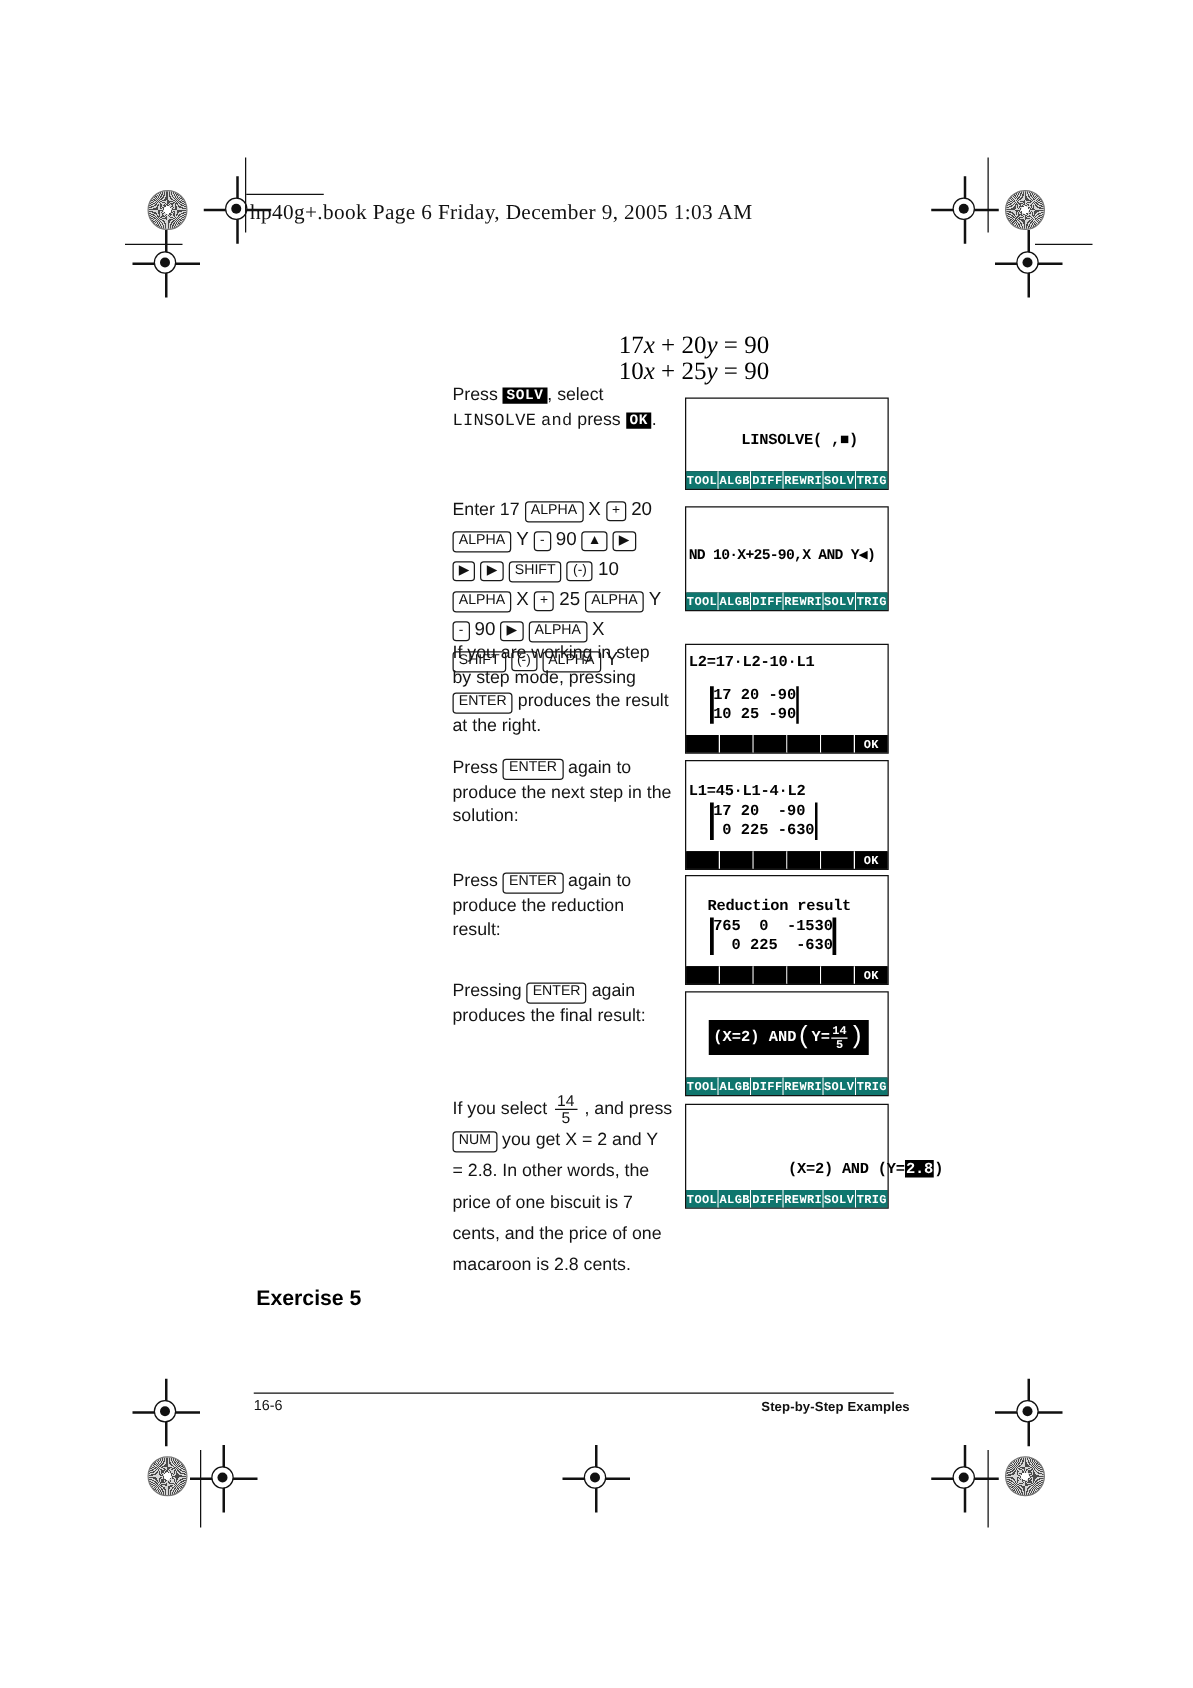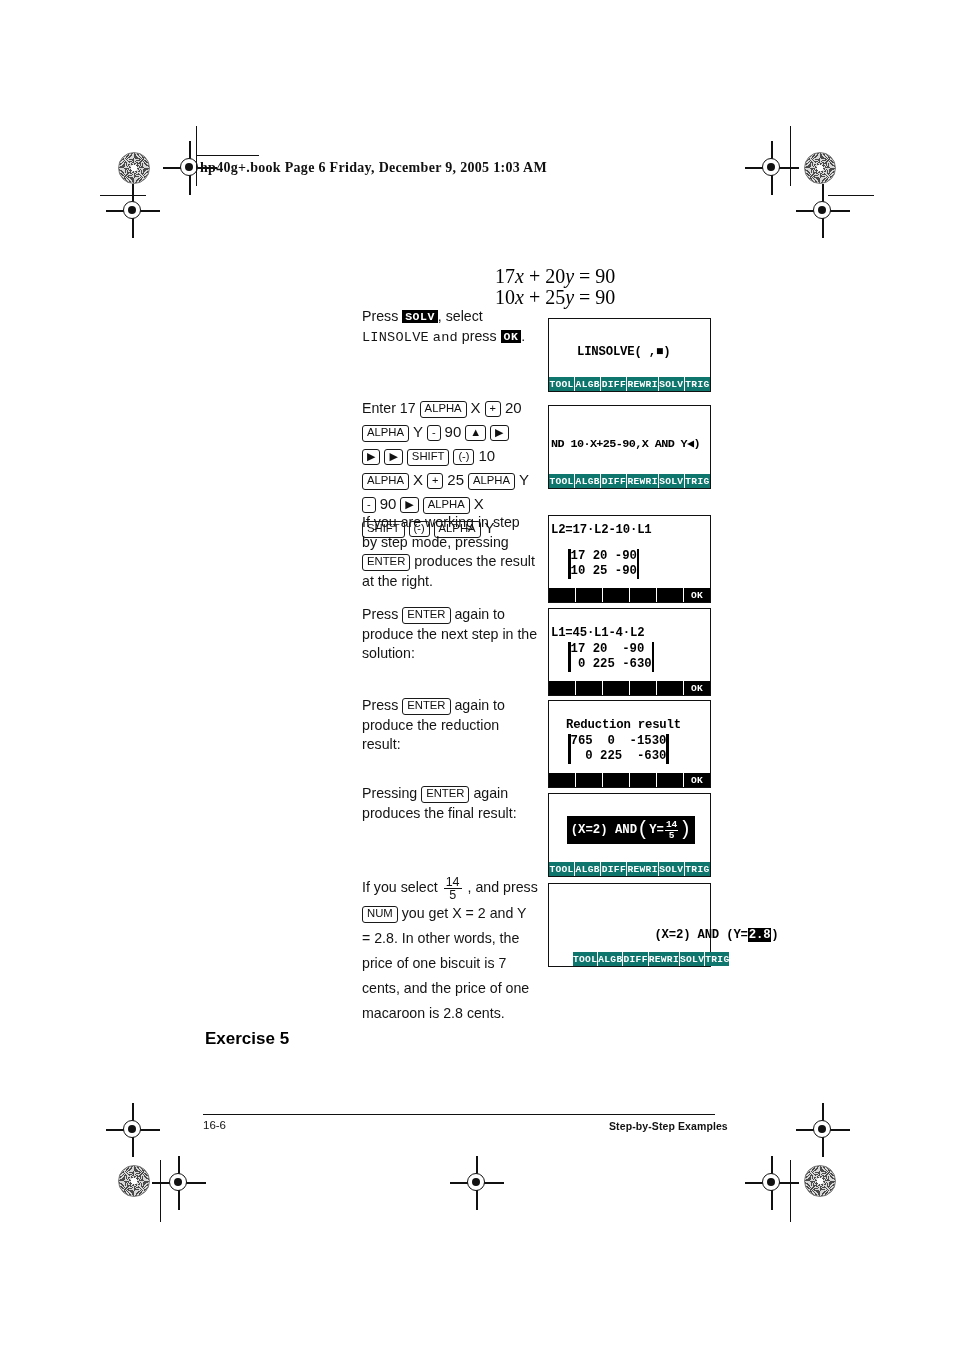--- a/index.html
+++ b/index.html
@@ -29,21 +29,21 @@
       radial-gradient(circle at 50% 50%, #ffffff 0 3px, rgba(255,255,255,0) 3px),
       repeating-conic-gradient(from 0deg at 50% 50%, #4a4a4a 0deg 3deg, #d8d8d8 3deg 6deg);
     border:1px solid #777;box-sizing:border-box;
   }
   .cutline{position:absolute;background:#111;}
 
   
   .slug{
     position:absolute;left:200px;top:160px;
     font-family:"Liberation Serif", serif;
-    font-size:14px;letter-spacing:.3px;color:#111;white-space:nowrap;font-weight:bold;
+    font-size:17px;letter-spacing:.3px;color:#111;white-space:nowrap;
   }
   .slug-rule{position:absolute;left:197px;top:155px;width:62px;height:1px;background:#111;}
 
   
   .eqs{
     position:absolute;left:495px;top:266px;
     font-family:"Liberation Serif", serif;font-size:20px;color:#000;line-height:21px;
   }
   .eqs i{font-family:"Liberation Serif", serif;font-style:italic;}
 
@@ -301,21 +301,21 @@
     <span class="key">NUM</span>
     <span>you get X = 2 and Y</span><br>
     <span>= 2.8. In other words, the</span><br>
     <span>price of one biscuit is 7</span><br>
     <span>cents, and the price of one</span><br>
     <span>macaroon is 2.8 cents.</span>
   </div>
 
   <div class="calc" style="top:318px;height:74px;">
     <div class="screen">
-      <div class="line" style="left:28px;top:26px;">LINSOLVE( ,■)</div>
+      <div class="line" style="left:44px;top:26px;">LINSOLVE( ,■)</div>
       <div class="softbar">
         <div class="sk">TOOL</div>
         <div class="sk">ALGB</div>
         <div class="sk">DIFF</div>
         <div class="sk">REWRI</div>
         <div class="sk">SOLV</div>
         <div class="sk">TRIG</div>
       </div>
     </div>
   </div>
@@ -416,21 +416,21 @@
         <div class="sk">TOOL</div>
         <div class="sk">ALGB</div>
         <div class="sk">DIFF</div>
         <div class="sk">REWRI</div>
         <div class="sk">SOLV</div>
         <div class="sk">TRIG</div>
       </div>
     </div>
   </div>
 
-  <div class="calc" style="top:883px;height:84px;padding-left:24px;">
+  <div class="calc" style="top:883px;height:84px;">
     <div class="screen">
       <div class="line" style="left:24px;top:30px;">
         <span>(X=2) AND (Y=</span><span class="highlight">2.8</span><span>)</span>
       </div>
       <div class="softbar">
         <div class="sk">TOOL</div>
         <div class="sk">ALGB</div>
         <div class="sk">DIFF</div>
         <div class="sk">REWRI</div>
         <div class="sk">SOLV</div>

